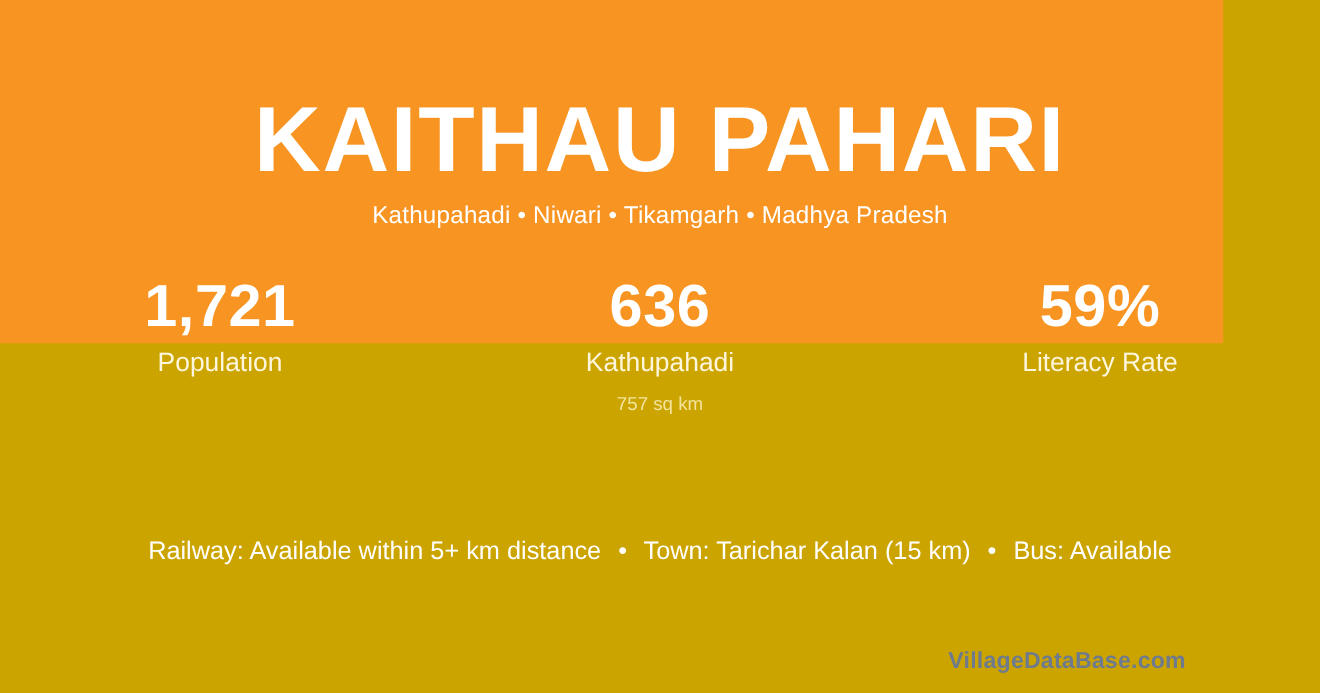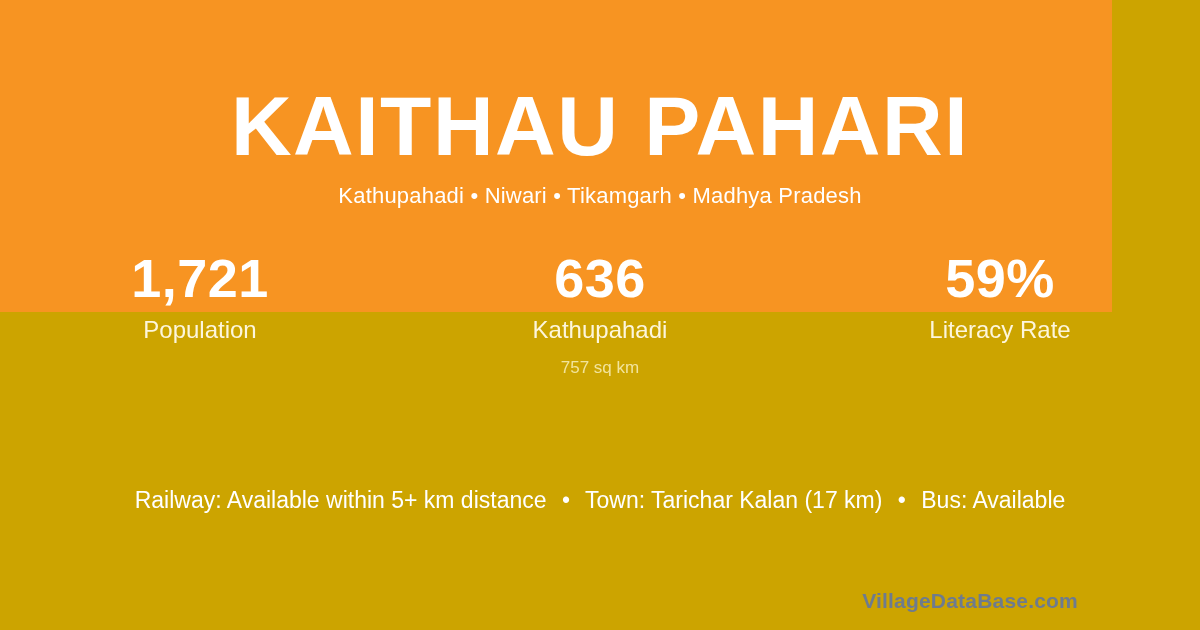--- a/index.html
+++ b/index.html
@@ -171,20 +171,20 @@
     <div class="stat-col">
       <div class="stat-value">59%</div>
       <div class="stat-label">Literacy Rate</div>
     </div>
 
   </div>
 
   <div class="facilities">
     <span>Railway: Available within 5+ km distance</span>
     <span class="sep">•</span>
-    <span>Town: Tarichar Kalan (17 km)</span>
+    <span>Town: Tarichar Kalan (15 km)</span>
     <span class="sep">•</span>
     <span>Bus: Available</span>
   </div>
 
   <div class="watermark">VillageDataBase.com</div>
 
 </div>
 
 </body></html>

